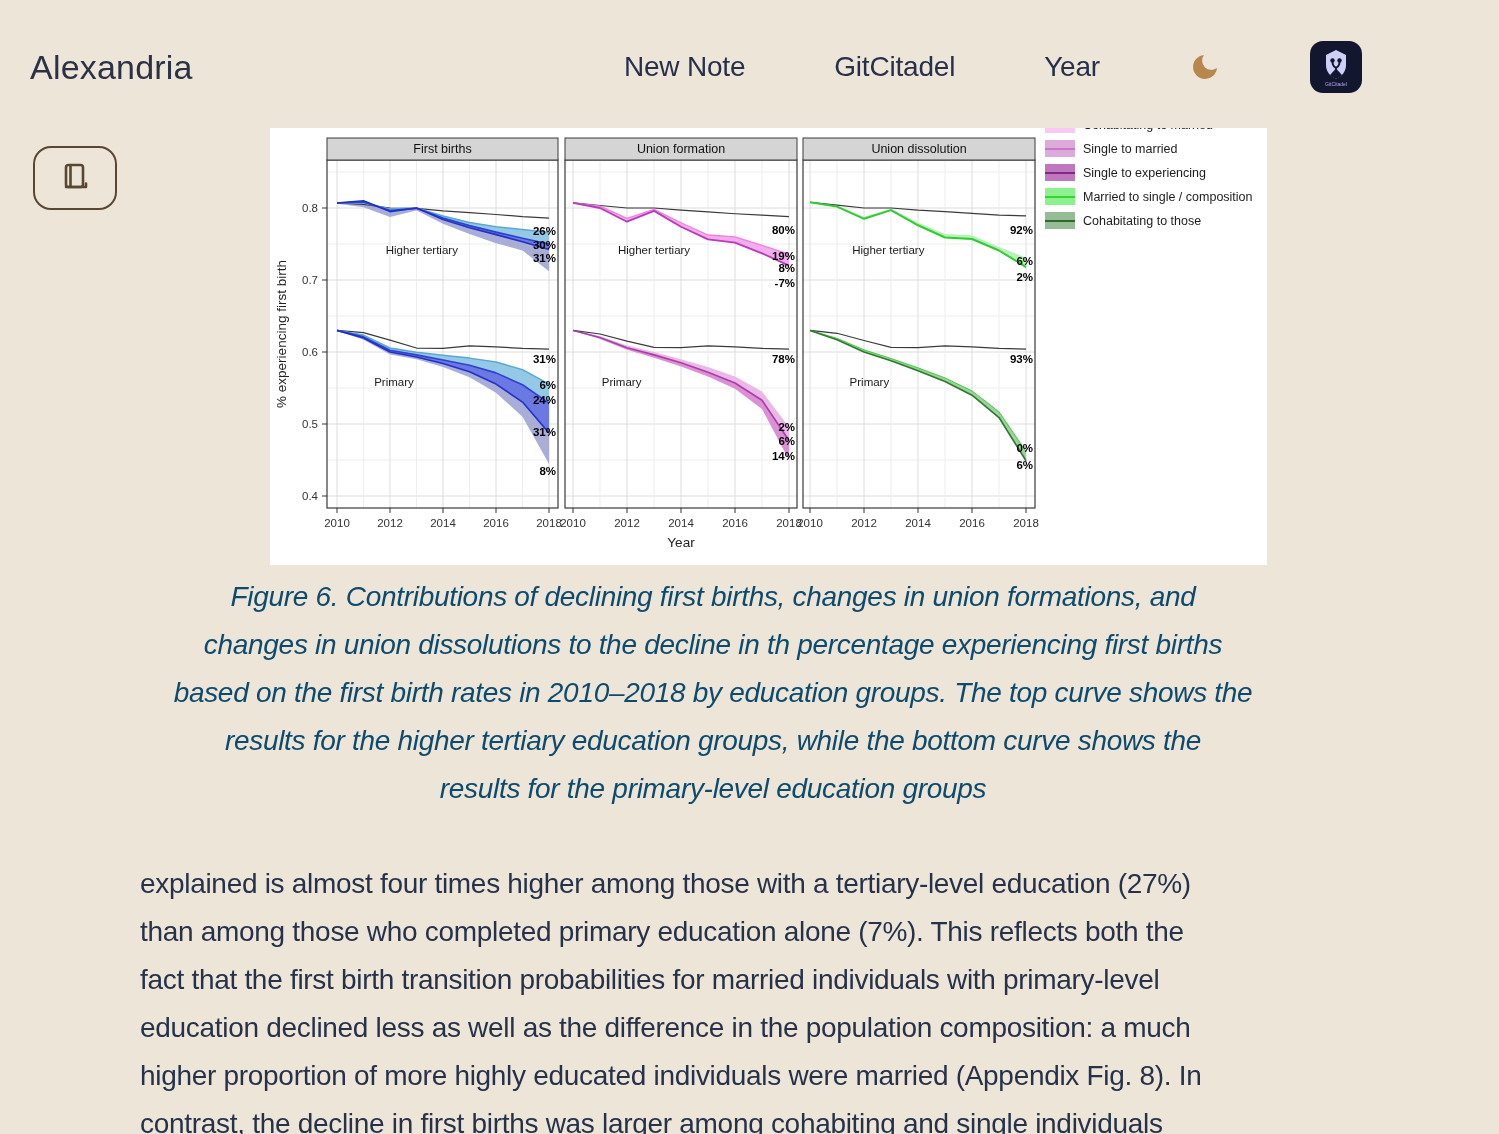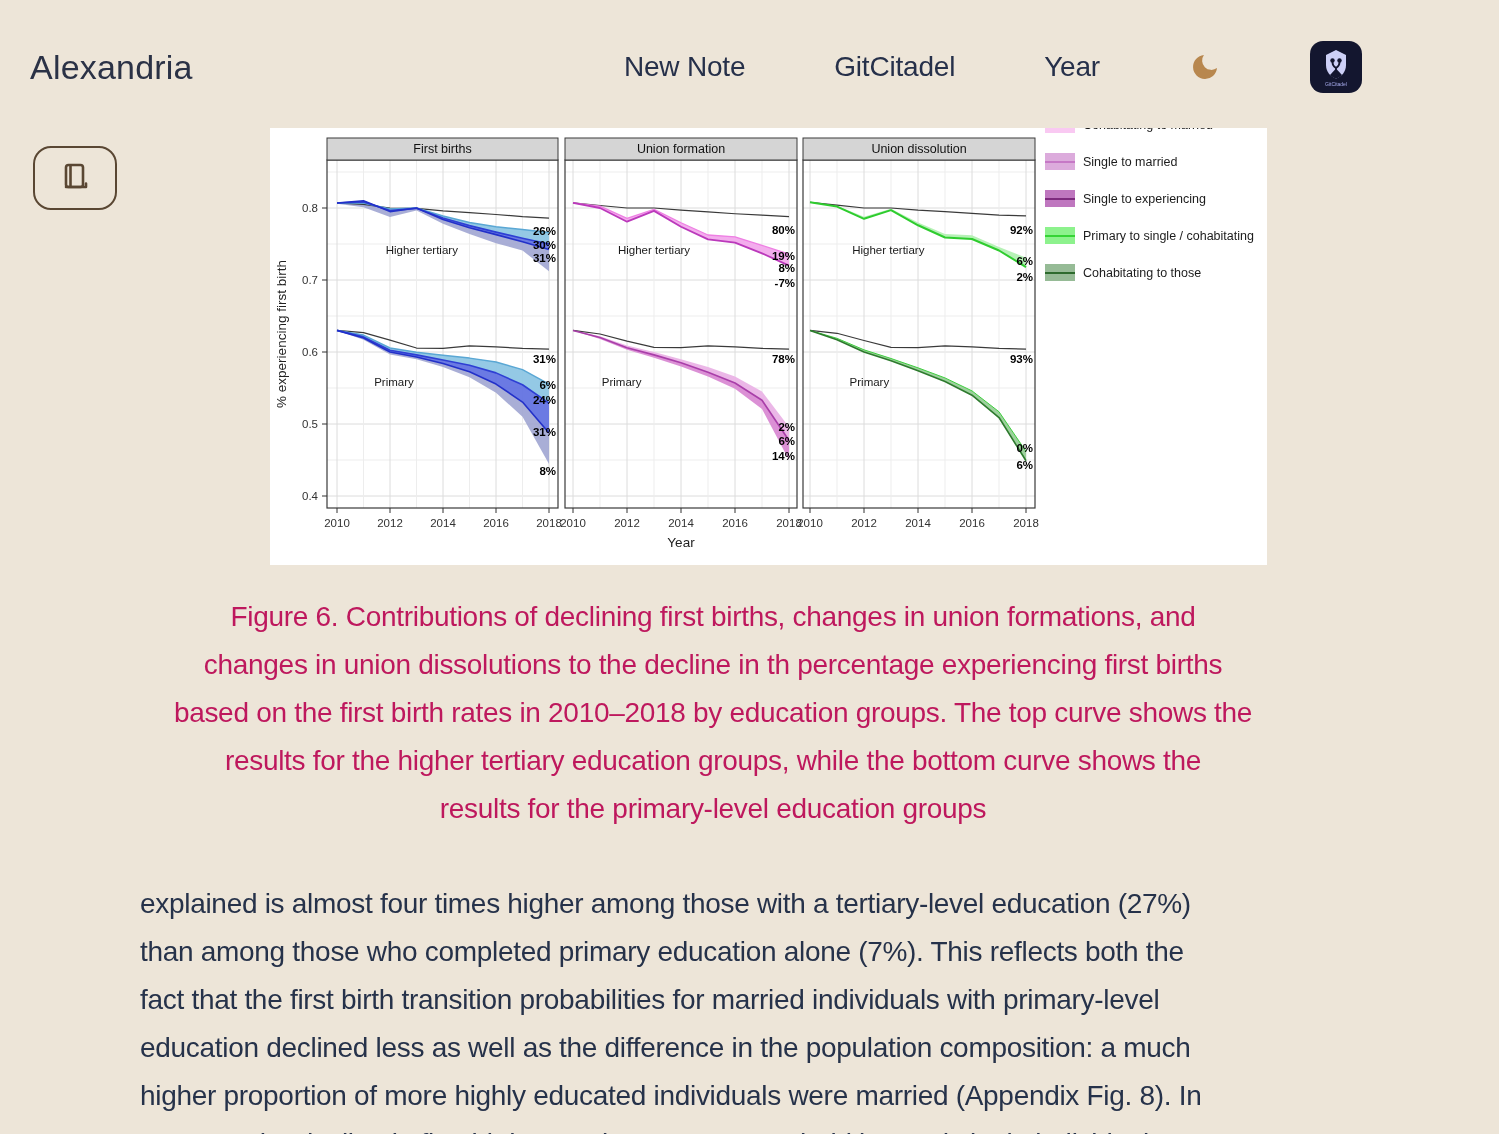--- a/index.html
+++ b/index.html
@@ -16,29 +16,29 @@
   .badge{width:52px;height:52px;cursor:pointer;line-height:0;}
 
   
   .reader-btn{position:absolute;left:33px;top:146px;width:84px;height:64px;
     border:2.5px solid #5a4733;border-radius:18px;background:transparent;cursor:pointer;
     display:flex;align-items:center;justify-content:center;}
 
   
   .figure-wrap{position:relative;margin:30px 0 0 270px;width:997px;height:437px;
     background:#ffffff;overflow:hidden;}
-  .chart-legend{position:absolute;left:775px;top:-12px;display:flex;flex-direction:column;gap:20px;}
+  .chart-legend{position:absolute;left:775px;top:-12px;display:flex;flex-direction:column;gap:7px;}
   .lg-row{display:flex;align-items:center;height:17px;}
   .lg-swatch{width:30px;height:17px;position:relative;display:inline-block;flex:none;}
   .lg-line{position:absolute;left:0;right:0;top:7.5px;height:2px;}
   .lg-label{margin-left:8px;font-size:12.5px;color:#1c1c1c;white-space:nowrap;}
 
   
-  .caption{margin:28px 0 0 0;padding:0 40px 0 78px;text-align:center;
-    white-space:pre-line;font-size:28px;line-height:48px;letter-spacing:-.3px;color:#be185d;}
+  .caption{margin:8px 0 0 0;padding:0 40px 0 78px;text-align:center;
+    white-space:pre-line;font-size:28px;line-height:48px;letter-spacing:-.3px;color:#0c4a6e;font-style:italic;}
   .body-text{margin:47px 0 0 140px;width:1330px;white-space:pre-line;
     font-size:28px;line-height:48px;letter-spacing:-.3px;color:#26324a;}
 </style>
 </head>
 <body>
 
 <div class="page">
 
   <header>
     <div class="brand">Alexandria</div>
@@ -260,21 +260,21 @@
           <div class="lg-row">
             <span class="lg-swatch" style="background: rgb(191, 119, 191);">
               <span class="lg-line" style="background: rgb(126, 43, 126);"></span>
             </span>
             <span class="lg-label">Single to experiencing</span>
           </div>
           <div class="lg-row">
             <span class="lg-swatch" style="background: rgb(141, 242, 141);">
               <span class="lg-line" style="background: rgb(53, 212, 53);"></span>
             </span>
-            <span class="lg-label">Primary to single / cohabitating</span>
+            <span class="lg-label">Married to single / composition</span>
           </div>
           <div class="lg-row">
             <span class="lg-swatch" style="background: rgb(150, 187, 150);">
               <span class="lg-line" style="background: rgb(45, 107, 45);"></span>
             </span>
             <span class="lg-label">Cohabitating to those</span>
           </div>
         </div>
     </figure>
 

